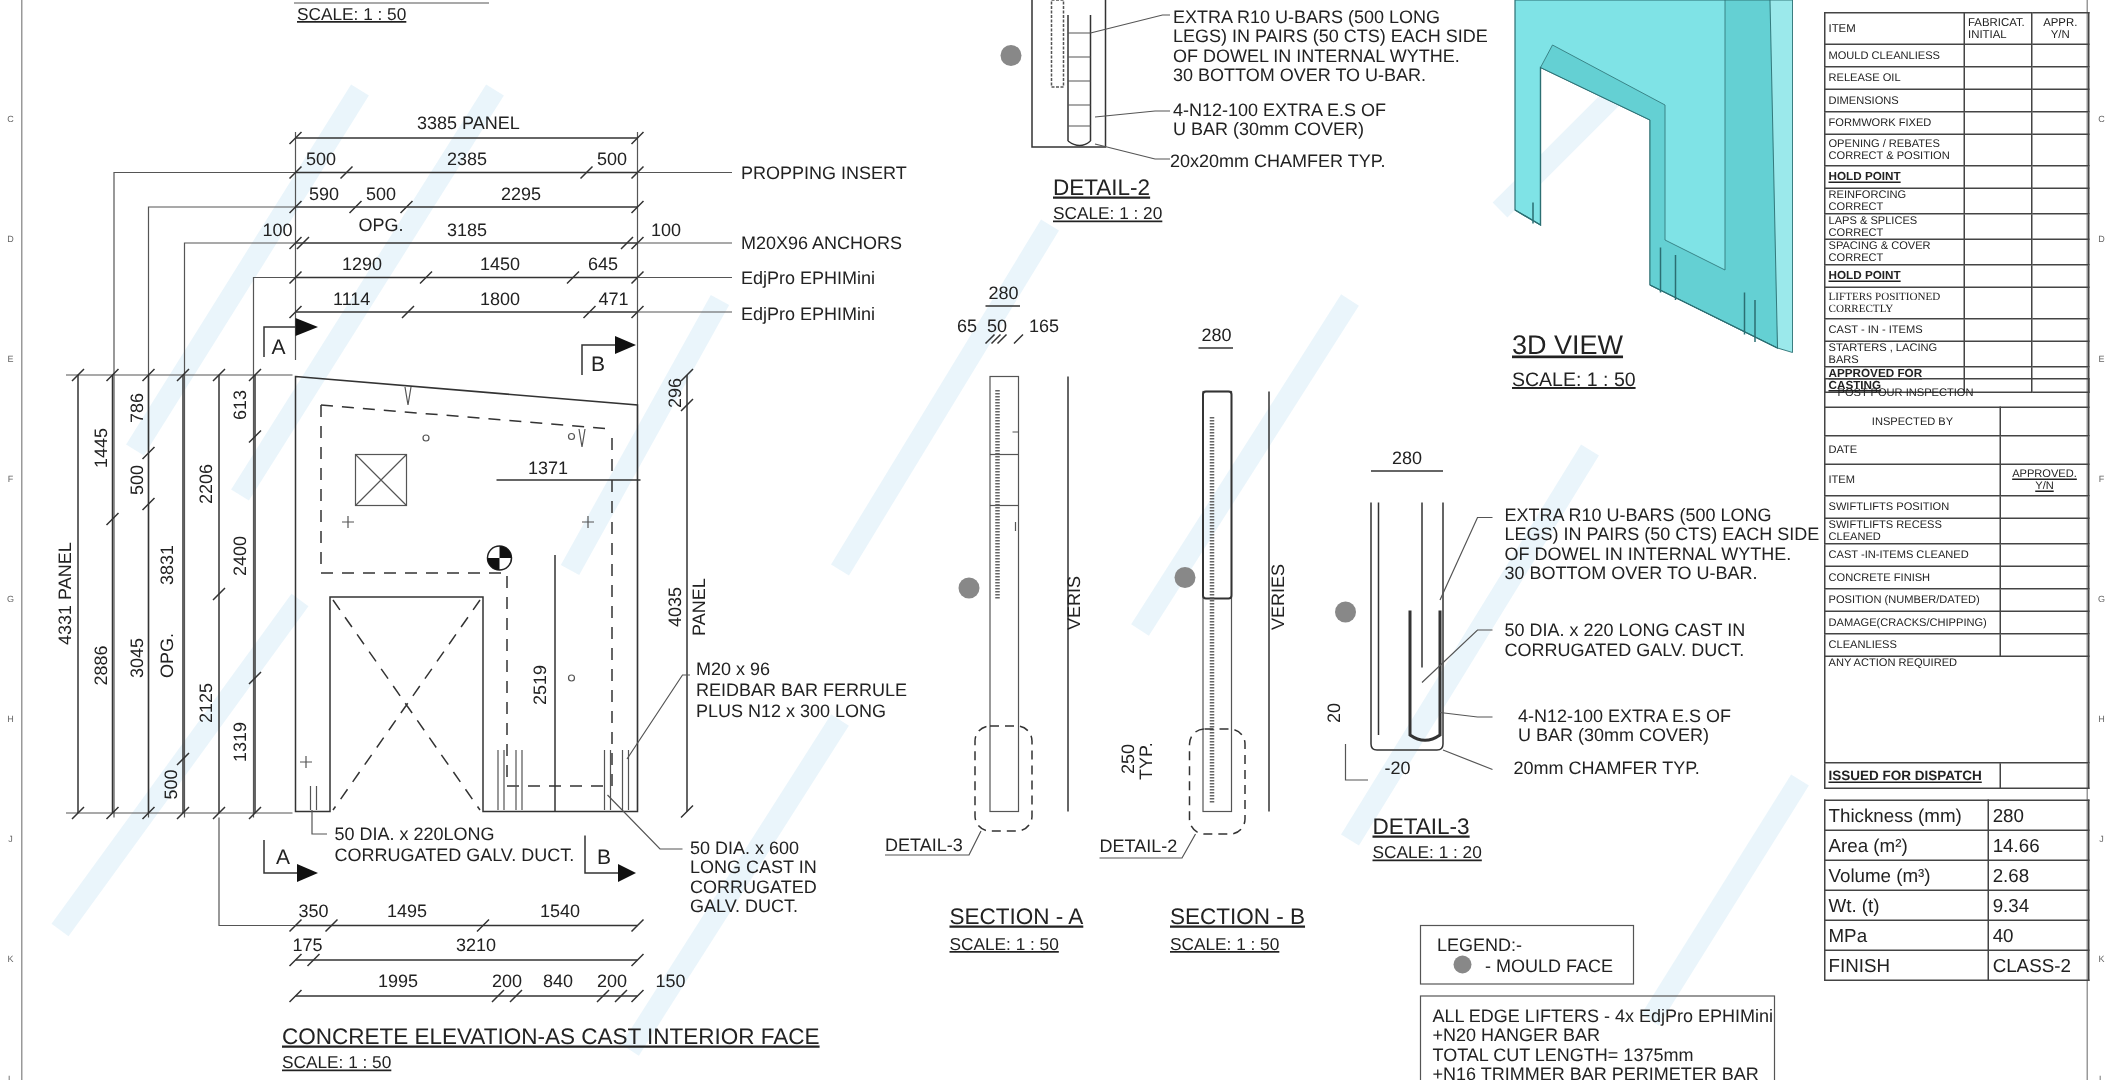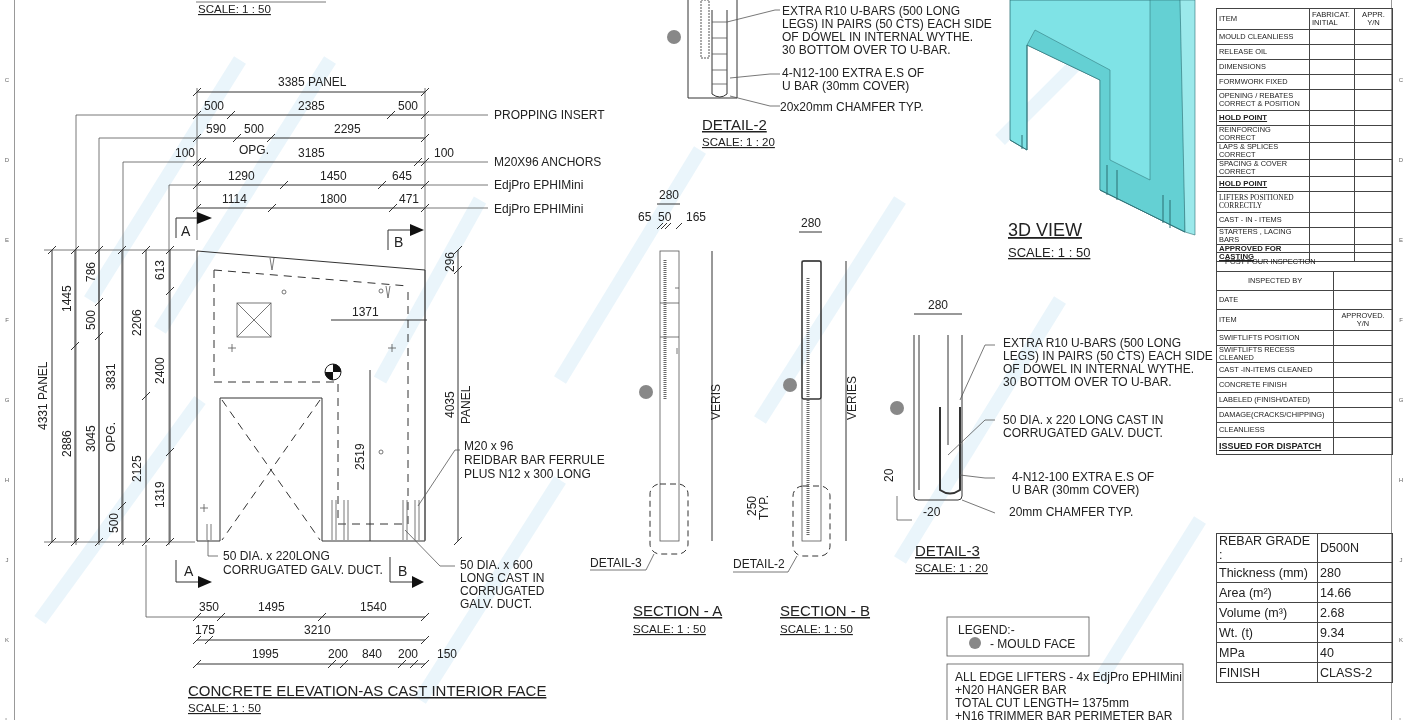--- a/index.html
+++ b/index.html
@@ -424,64 +424,63 @@
   <tr>
         <td style="width:112px;height:18px;text-align:center;">INSPECTED BY</td>
         <td></td>
       </tr>
   <tr>
         <td style="height:18px;">DATE</td>
         <td></td>
       </tr>
   <tr>
         <td style="height:20px;">ITEM</td>
-        <td style="text-align:center;">APPROVED. Y/N</td>
+        <td style="text-align:center;text-decoration:underline;">APPROVED. Y/N</td>
       </tr>
   <tr>
         <td>SWIFTLIFTS POSITION</td>
         <td></td>
       </tr>
   <tr>
         <td>SWIFTLIFTS RECESS CLEANED</td>
         <td></td>
       </tr>
   <tr>
         <td>CAST -IN-ITEMS CLEANED</td>
         <td></td>
       </tr>
   <tr>
         <td>CONCRETE FINISH</td>
         <td></td>
       </tr>
   <tr>
-        <td>LABELED (FINISH/DATED)</td>
+        <td>POSITION (NUMBER/DATED)</td>
         <td></td>
       </tr>
   <tr>
         <td>DAMAGE(CRACKS/CHIPPING)</td>
         <td></td>
       </tr>
   <tr>
         <td>CLEANLIESS</td>
         <td></td>
+      </tr>
+  <tr>
+        <td colspan="2" style="height:70px;vertical-align:top;">ANY ACTION REQUIRED</td>
       </tr>
   <tr>
         <td class="b" style="height:16px;font-size:9px;">ISSUED FOR DISPATCH</td>
         <td></td>
       </tr>
 </tbody>
   </table>
 
 <table class="tbl spec" style="left:1216px;top:533px;width:177px;">
   <tbody>
   <tr>
-        <td style="width:96px;">REBAR GRADE :</td>
-        <td>D500N</td>
-      </tr>
-  <tr>
         <td>Thickness (mm)</td>
         <td>280</td>
       </tr>
   <tr>
         <td>Area (m²)</td>
         <td>14.66</td>
       </tr>
   <tr>
         <td>Volume (m³)</td>
         <td>2.68</td>

